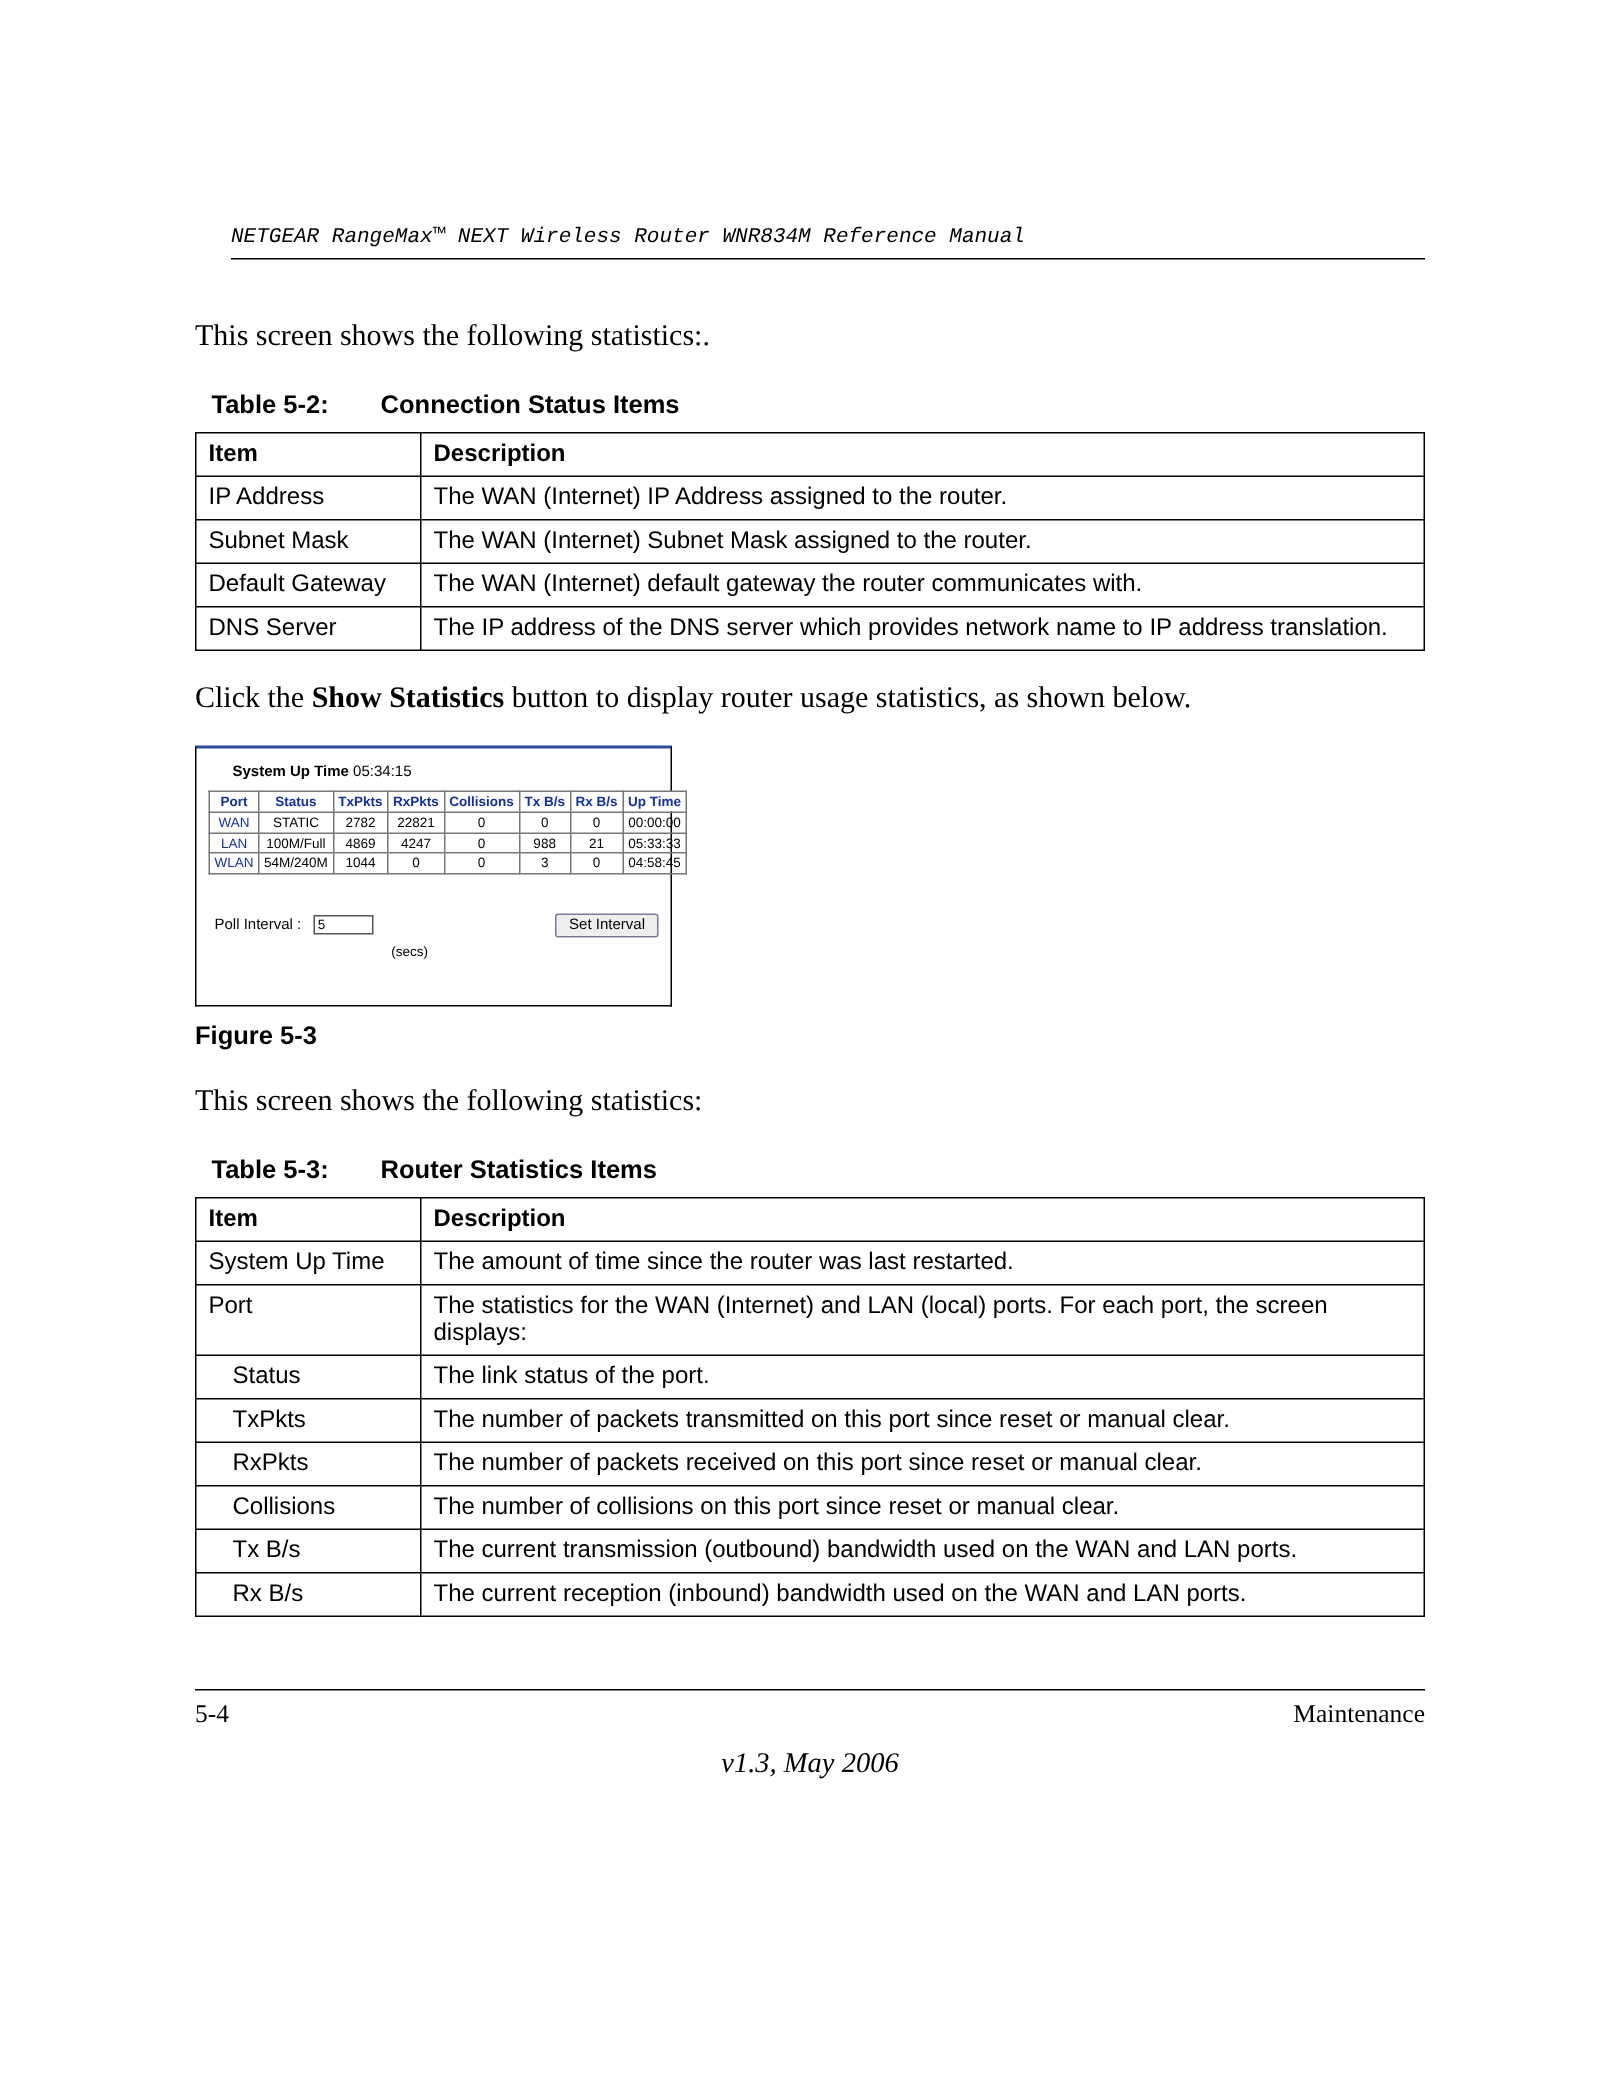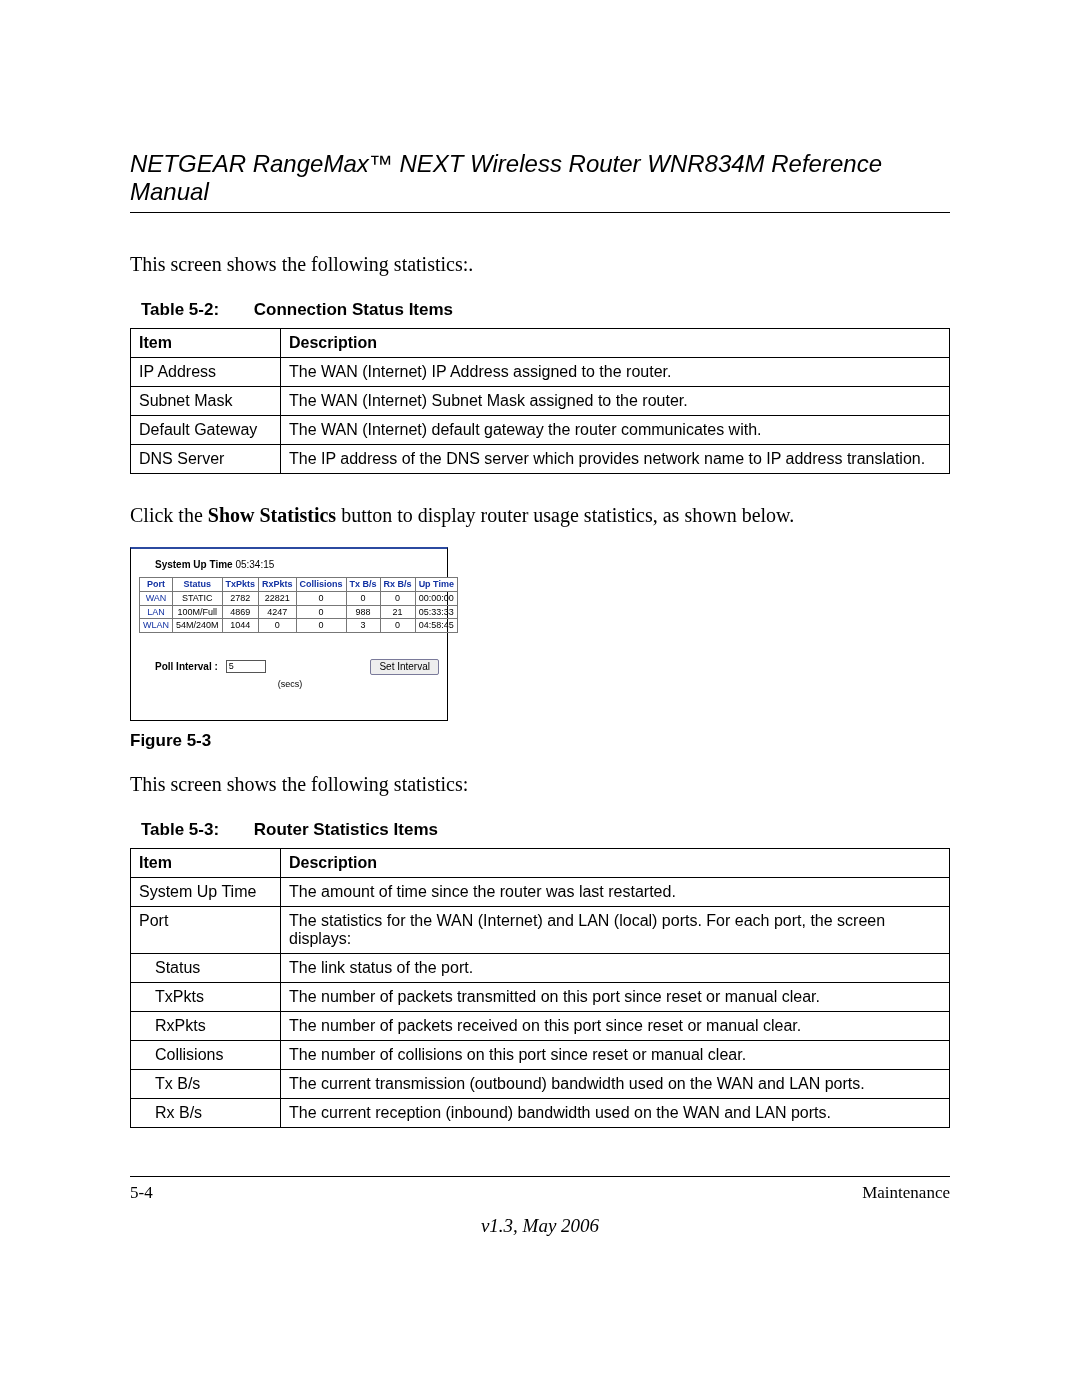--- a/index.html
+++ b/index.html
@@ -2,36 +2,36 @@
 <html><head>
 <meta charset="utf-8">
 <style>
 body{
     margin:0;padding:0;background:#fff;
     width:1080px;min-height:1397px;position:relative;
     font-family:"Times New Roman",serif;color:#000;
 }
 .page{box-sizing:border-box;padding:150px 130px 80px 130px;}
 .running-head{
-    font-style:italic;font-family:Liberation Sans, sans-serif;
-    font-size:24px;padding-bottom:6px;
-    border-bottom:1.5px solid #000;margin-bottom:38px;
+    font-style:italic;font-family:Liberation Mono, monospace;
+    font-size:14px;padding-bottom:6px;
+    border-bottom:1.5px solid #000;margin-bottom:38px;margin-left:24px;
 }
 .body-para{
     font-family:"Times New Roman",serif;font-size:20px;
     line-height:1.35;margin:0 0 18px 0;
 }
 .table-caption{
     font-family:Arial,Helvetica,sans-serif;font-weight:bold;
     font-size:17px;margin:22px 0 8px 11px;
 }
 .table-caption .cap-label{display:inline-block;width:108px;}
 table.info{
     border-collapse:collapse;width:100%;font-family:Arial,Helvetica,sans-serif;
-    font-size:16px;table-layout:fixed;margin-bottom:28px;
+    font-size:16px;table-layout:fixed;margin-bottom:18px;
 }
 table.info th,table.info td{
     border:1px solid #000;padding:5px 8px;text-align:left;vertical-align:top;
 }
 table.info th{font-weight:bold;}
 col.c-item{width:150px}
 col.c-desc{}
 .indented td:first-child{padding-left:24px;}
 
 .bold{font-weight:bold;}
@@ -46,21 +46,21 @@
 }
 .sysup{margin:2px 0 6px 0;font-size:10px;padding-left:16px;}
 .sysup b{font-weight:bold;}
 .stats-tbl{border-collapse:collapse;width:100%;font-size:9px;}
 .stats-tbl th,.stats-tbl td{
     border:1px solid #777;padding:1px 3px;text-align:center;white-space:nowrap;
 }
 .stats-tbl th{color:#1131a2;font-weight:bold;background:#fff;}
 .stats-tbl td.port{color:#1131a2;font-weight:normal;}
 .poll-row{margin-top:10px;display:flex;align-items:center;gap:8px;}
-.poll-row .lbl{font-weight:bold;margin-left:16px;}
+.poll-row .lbl{font-weight:normal;margin-left:4px;}
 .poll-input{
     width:34px;height:11px;font-size:9px;border:1px solid #555;
     padding:0 2px;font-family:Arial;line-height:11px;
 }
 .secs{font-size:9px;margin-left:4px;margin-right:auto;margin-top:36px;}
 .set-btn{
     font-size:10px;border:1px solid #7a7a9a;background:#eee;
     padding:1px 8px;border-radius:2px;cursor:pointer;
 }
 .fig-caption{

